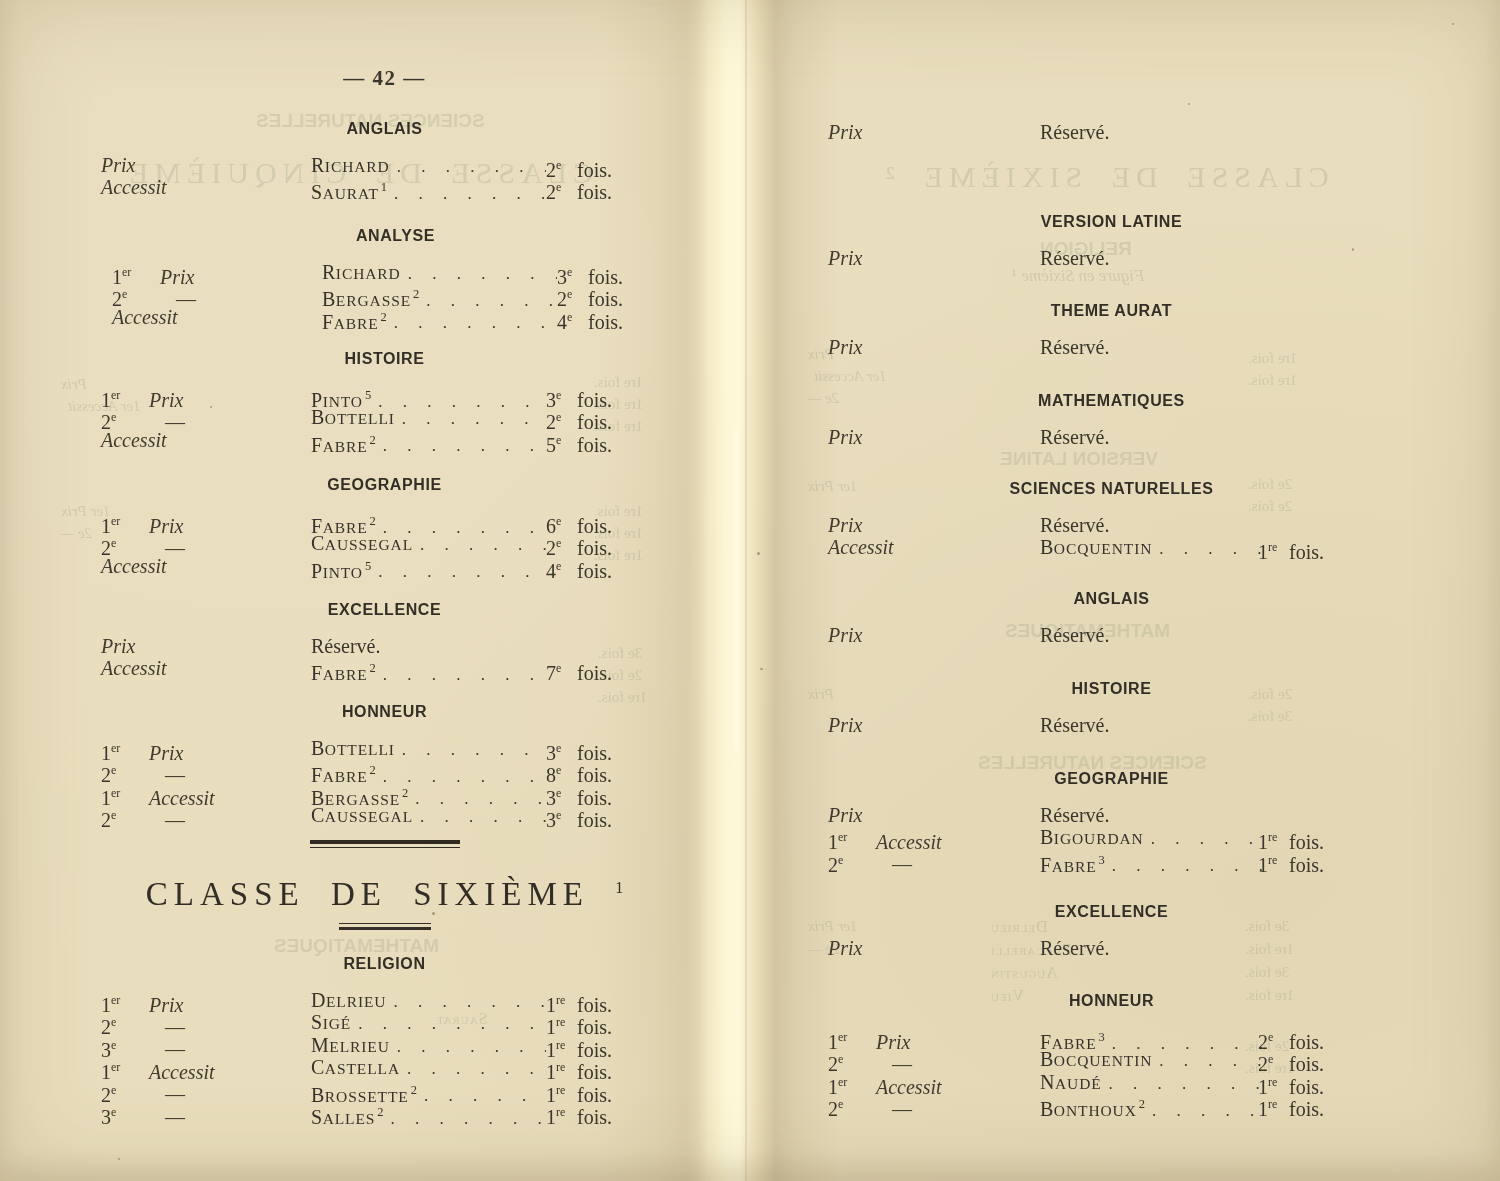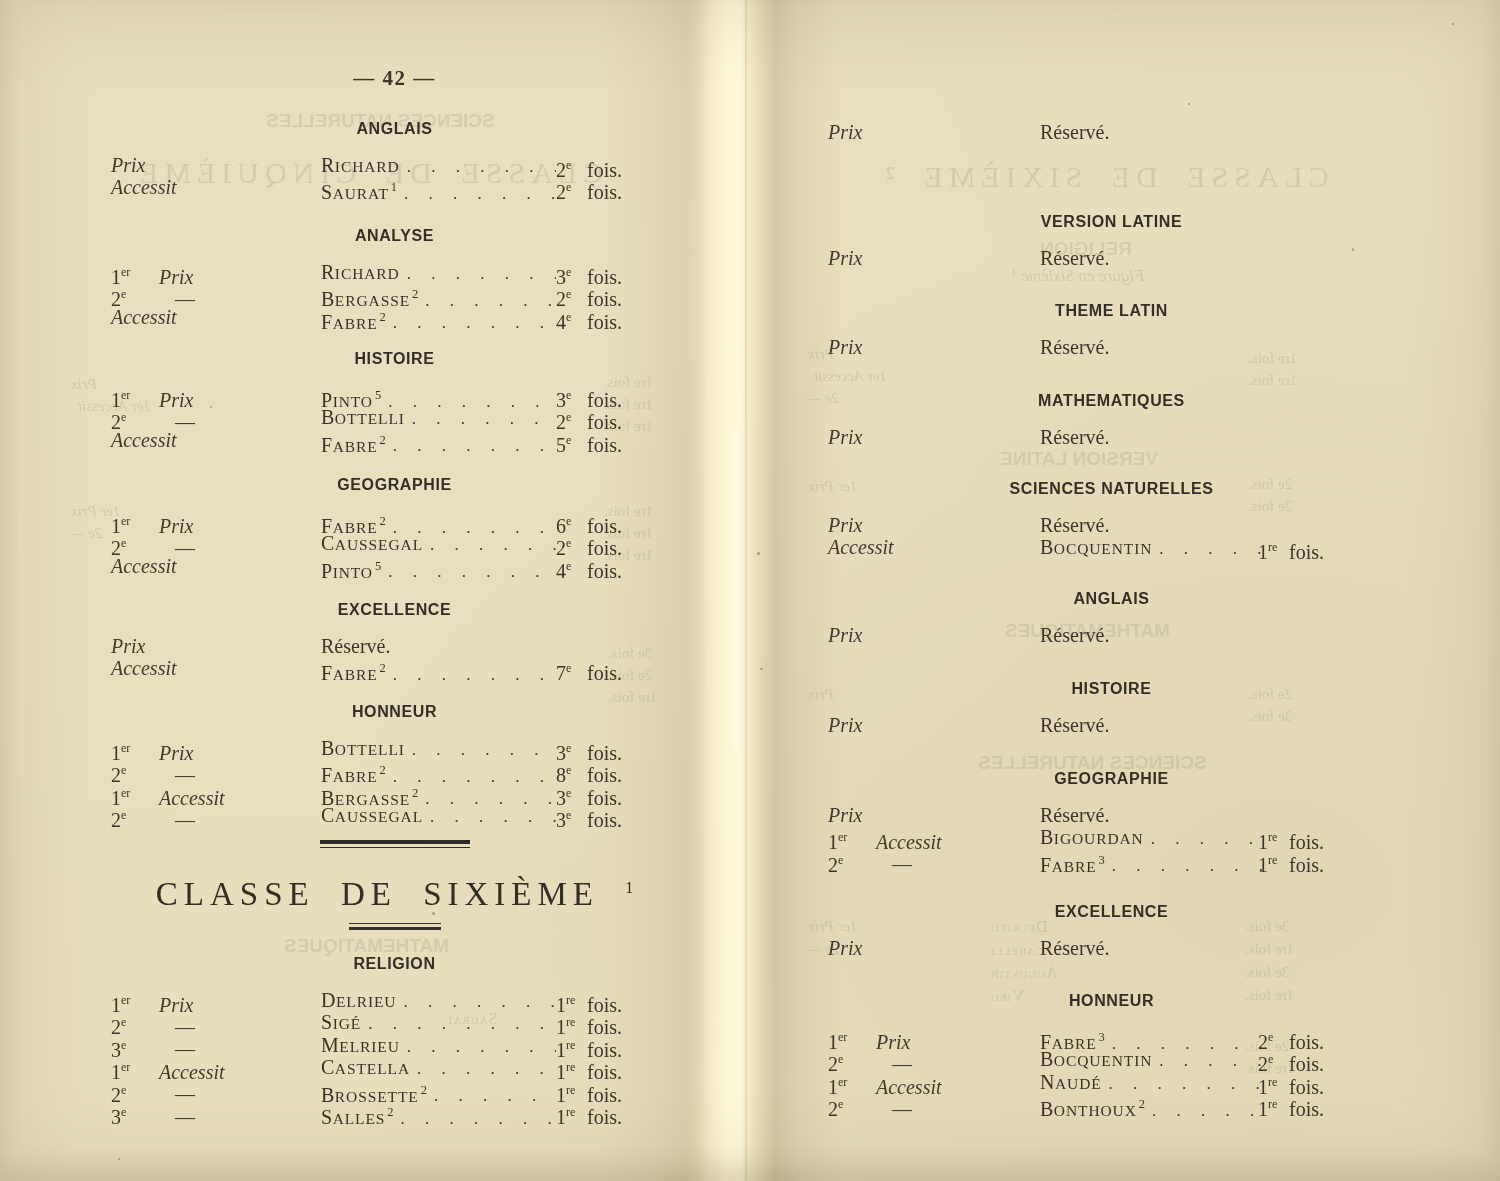--- a/index.html
+++ b/index.html
@@ -25,21 +25,21 @@
       rgba(246,234,190,0.50) 64%,
       rgba(118,93,48,0.17) 73%,
       rgba(130,105,60,0.09) 82%,
       rgba(150,125,75,0) 100%);}
   .crease{position:absolute;left:745px;top:0;width:2px;height:100%;z-index:6;background:rgba(110,85,45,0.12);}
   .crack{position:absolute;left:735px;top:430px;width:2px;height:320px;z-index:7;
     background:rgba(255,252,232,0.85);box-shadow:0 0 5px rgba(255,252,232,0.9);}
   .speck{position:absolute;border-radius:50%;background:rgba(88,76,50,0.45);z-index:8;}
 
   .page{position:absolute;top:0;width:750px;height:1181px;}
-  #page-left{left:16px;}
+  #page-left{left:6px;}
   #page-right{left:750px;}
 
   .pageno{position:absolute;width:567px;text-align:center;font-size:21px;font-weight:bold;
     letter-spacing:1.5px;color:#3c372d;z-index:20;}
   #page-left .pageno{left:95px;top:66px;}
   #page-right .pageno{left:78px;top:60px;}
 
   .section{position:absolute;width:567px;z-index:20;}
   #page-left .section, #page-left .classhead, #page-left .divider-wrap{left:95px;}
   #page-right .section{left:78px;}
@@ -90,21 +90,21 @@
   <div class="crease"></div>
   <div class="crack"></div>
 
   <div class="page" id="page-left">
     <div class="pageno">— 42 —</div>
   <div class="section" style="top: 117px;">
         <div class="sec-title">ANGLAIS</div>
         <div class="row"><span class="lab it">Prix</span><span class="nm"><span class="cap">R</span><span class="sc">ICHARD</span><span class="dots">. . . . . . . .</span></span><span class="res"><span class="rn">2<sup>e</sup></span>fois.</span></div>
         <div class="row"><span class="lab it">Accessit</span><span class="nm"><span class="cap">S</span><span class="sc">AURAT</span><sup>1</sup><span class="dots">. . . . . . . .</span></span><span class="res"><span class="rn">2<sup>e</sup></span>fois.</span></div>
       </div>
-      <div class="section" style="top: 224px;">
+      <div class="section" style="top: 224px; margin-left: 11px;">
         <div class="sec-title">ANALYSE</div>
         <div class="row"><span class="rank">1<sup>er</sup></span><span class="lab it">Prix</span><span class="nm"><span class="cap">R</span><span class="sc">ICHARD</span><span class="dots">. . . . . . . .</span></span><span class="res"><span class="rn">3<sup>e</sup></span>fois.</span></div>
         <div class="row"><span class="rank">2<sup>e</sup></span><span class="lab dash">—</span><span class="nm"><span class="cap">B</span><span class="sc">ERGASSE</span><sup>2</sup><span class="dots">. . . . . .</span></span><span class="res"><span class="rn">2<sup>e</sup></span>fois.</span></div>
         <div class="row"><span class="lab it">Accessit</span><span class="nm"><span class="cap">F</span><span class="sc">ABRE</span><sup>2</sup><span class="dots">. . . . . . . .</span></span><span class="res"><span class="rn">4<sup>e</sup></span>fois.</span></div>
       </div>
       <div class="section" style="top: 347px;">
         <div class="sec-title">HISTOIRE</div>
         <div class="row"><span class="rank">1<sup>er</sup></span><span class="lab it">Prix</span><span class="nm"><span class="cap">P</span><span class="sc">INTO</span><sup>5</sup><span class="dots">. . . . . . . .</span></span><span class="res"><span class="rn">3<sup>e</sup></span>fois.</span></div>
         <div class="row"><span class="rank">2<sup>e</sup></span><span class="lab dash">—</span><span class="nm"><span class="cap">B</span><span class="sc">OTTELLI</span><span class="dots">. . . . . . .</span></span><span class="res"><span class="rn">2<sup>e</sup></span>fois.</span></div>
         <div class="row"><span class="lab it">Accessit</span><span class="nm"><span class="cap">F</span><span class="sc">ABRE</span><sup>2</sup><span class="dots">. . . . . . . .</span></span><span class="res"><span class="rn">5<sup>e</sup></span>fois.</span></div>
@@ -161,21 +161,21 @@
 
   <div class="page" id="page-right">
   <div class="section" style="top: 121px;">
         <div class="row"><span class="lab it">Prix</span><span class="reserved-txt">Réservé.</span></div>
       </div>
       <div class="section" style="top: 210px;">
         <div class="sec-title">VERSION LATINE</div>
         <div class="row"><span class="lab it">Prix</span><span class="reserved-txt">Réservé.</span></div>
       </div>
       <div class="section" style="top: 299px;">
-        <div class="sec-title">THEME LATIN</div>
+        <div class="sec-title">THEME AURAT</div>
         <div class="row"><span class="lab it">Prix</span><span class="reserved-txt">Réservé.</span></div>
       </div>
       <div class="section" style="top: 389px;">
         <div class="sec-title">MATHEMATIQUES</div>
         <div class="row"><span class="lab it">Prix</span><span class="reserved-txt">Réservé.</span></div>
       </div>
       <div class="section" style="top: 477px;">
         <div class="sec-title">SCIENCES NATURELLES</div>
         <div class="row"><span class="lab it">Prix</span><span class="reserved-txt">Réservé.</span></div>
         <div class="row"><span class="lab it">Accessit</span><span class="nm"><span class="cap">B</span><span class="sc">OCQUENTIN</span><span class="dots">. . . . . .</span></span><span class="res"><span class="rn">1<sup>re</sup></span>fois.</span></div>

